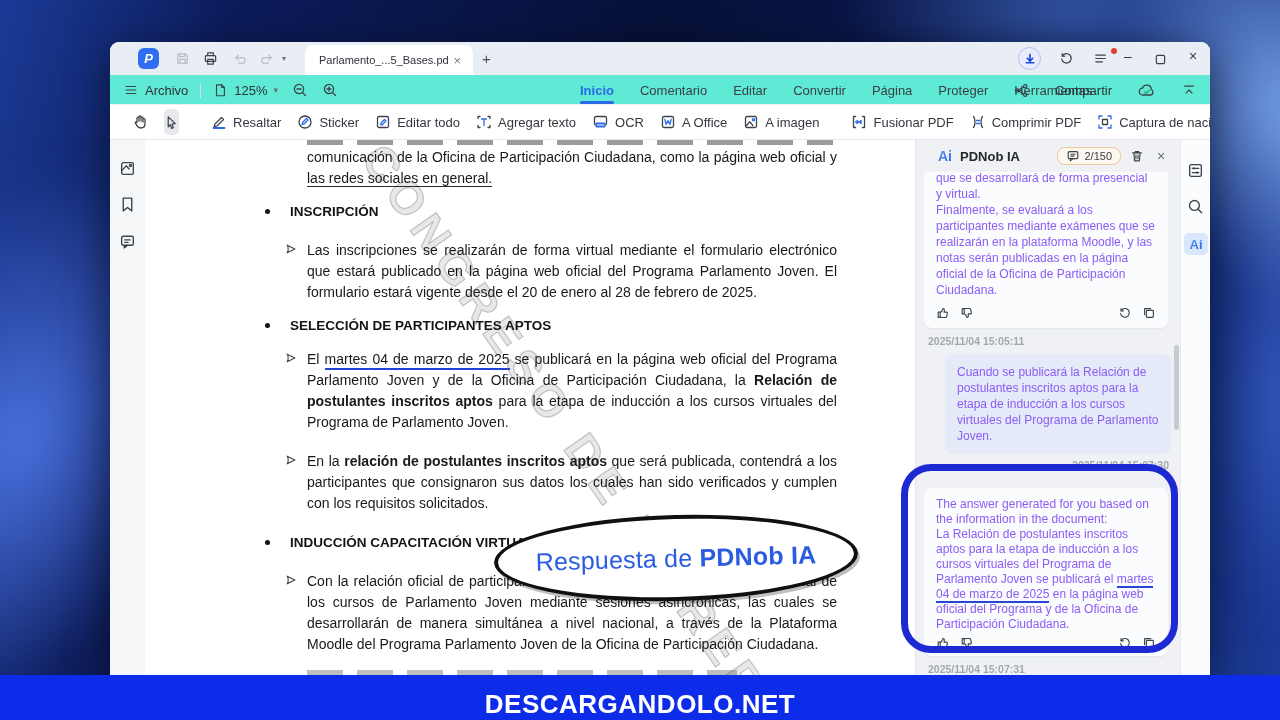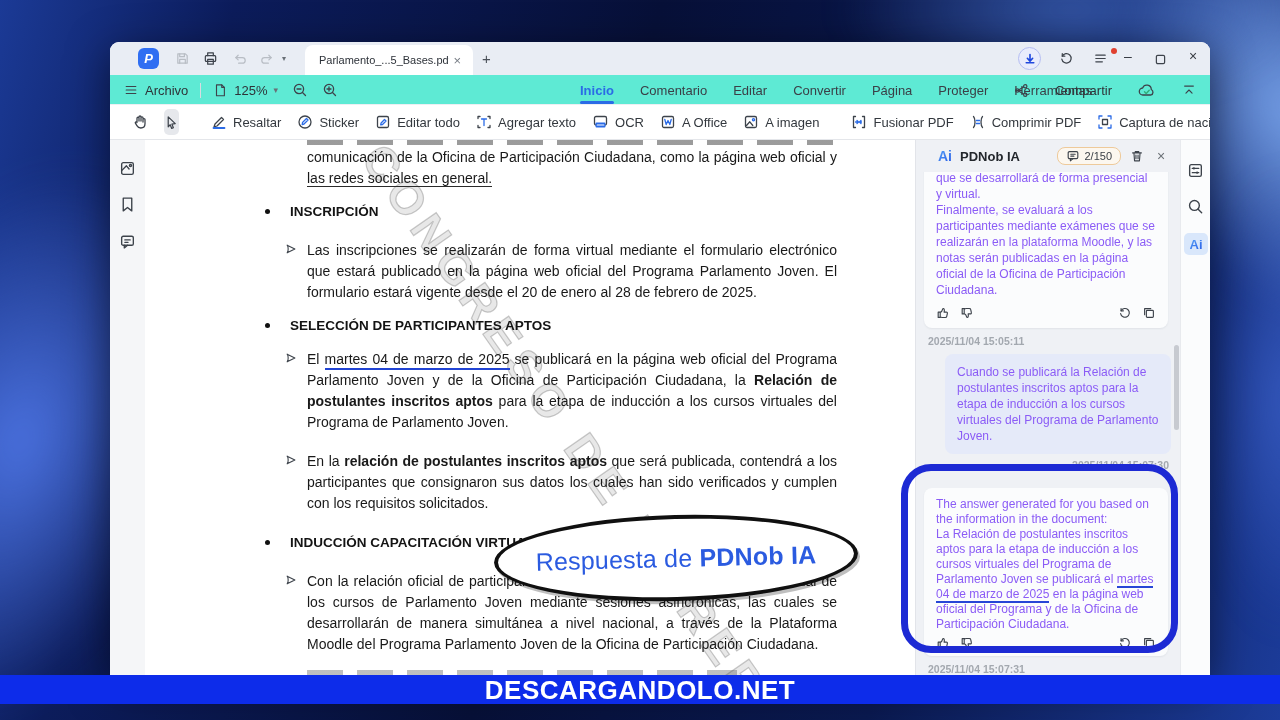--- a/index.html
+++ b/index.html
@@ -116,22 +116,22 @@
   .foot-grp { display:flex; gap:10px; }
   .fic { width:14px; height:14px; }
   .ts { font-size:10.5px; color:#a3a8af;font-weight:bold; }
   .scrollthumb { right:2px; width:5px; border-radius:3px; background:#c7cad0; }
 
   
   .blue-rect { left:791px; top:422px; width:277px; height:189px; border:7px solid #1d2ad4;
                border-radius:30px; z-index:40; }
 
   
-  .banner { left:0; top:675px; width:1280px; height:29px; background:#0d2cea; z-index:60;
-            display:flex; align-items:flex-start; justify-content:center; }
+  .banner { left:0; top:675px; width:1280px; height:45px; background:#0d2cea; z-index:60;
+            display:flex; align-items:flex-end; justify-content:center; }
   .banner-text { color:#fff; font-size:26px; font-weight:800; letter-spacing:.5px; }
 
   svg { display:block; }
   .st { stroke:#3d434b; fill:none; stroke-width:1.3; stroke-linecap:round; stroke-linejoin:round; }
   .st-blue { stroke:#2b6be6; fill:none; stroke-width:1.3; stroke-linecap:round; stroke-linejoin:round; }
   .st-gray { stroke:#b8bdc4; fill:none; stroke-width:1.3; stroke-linecap:round; stroke-linejoin:round; }
 </style>
 </head>
 <body>
 

